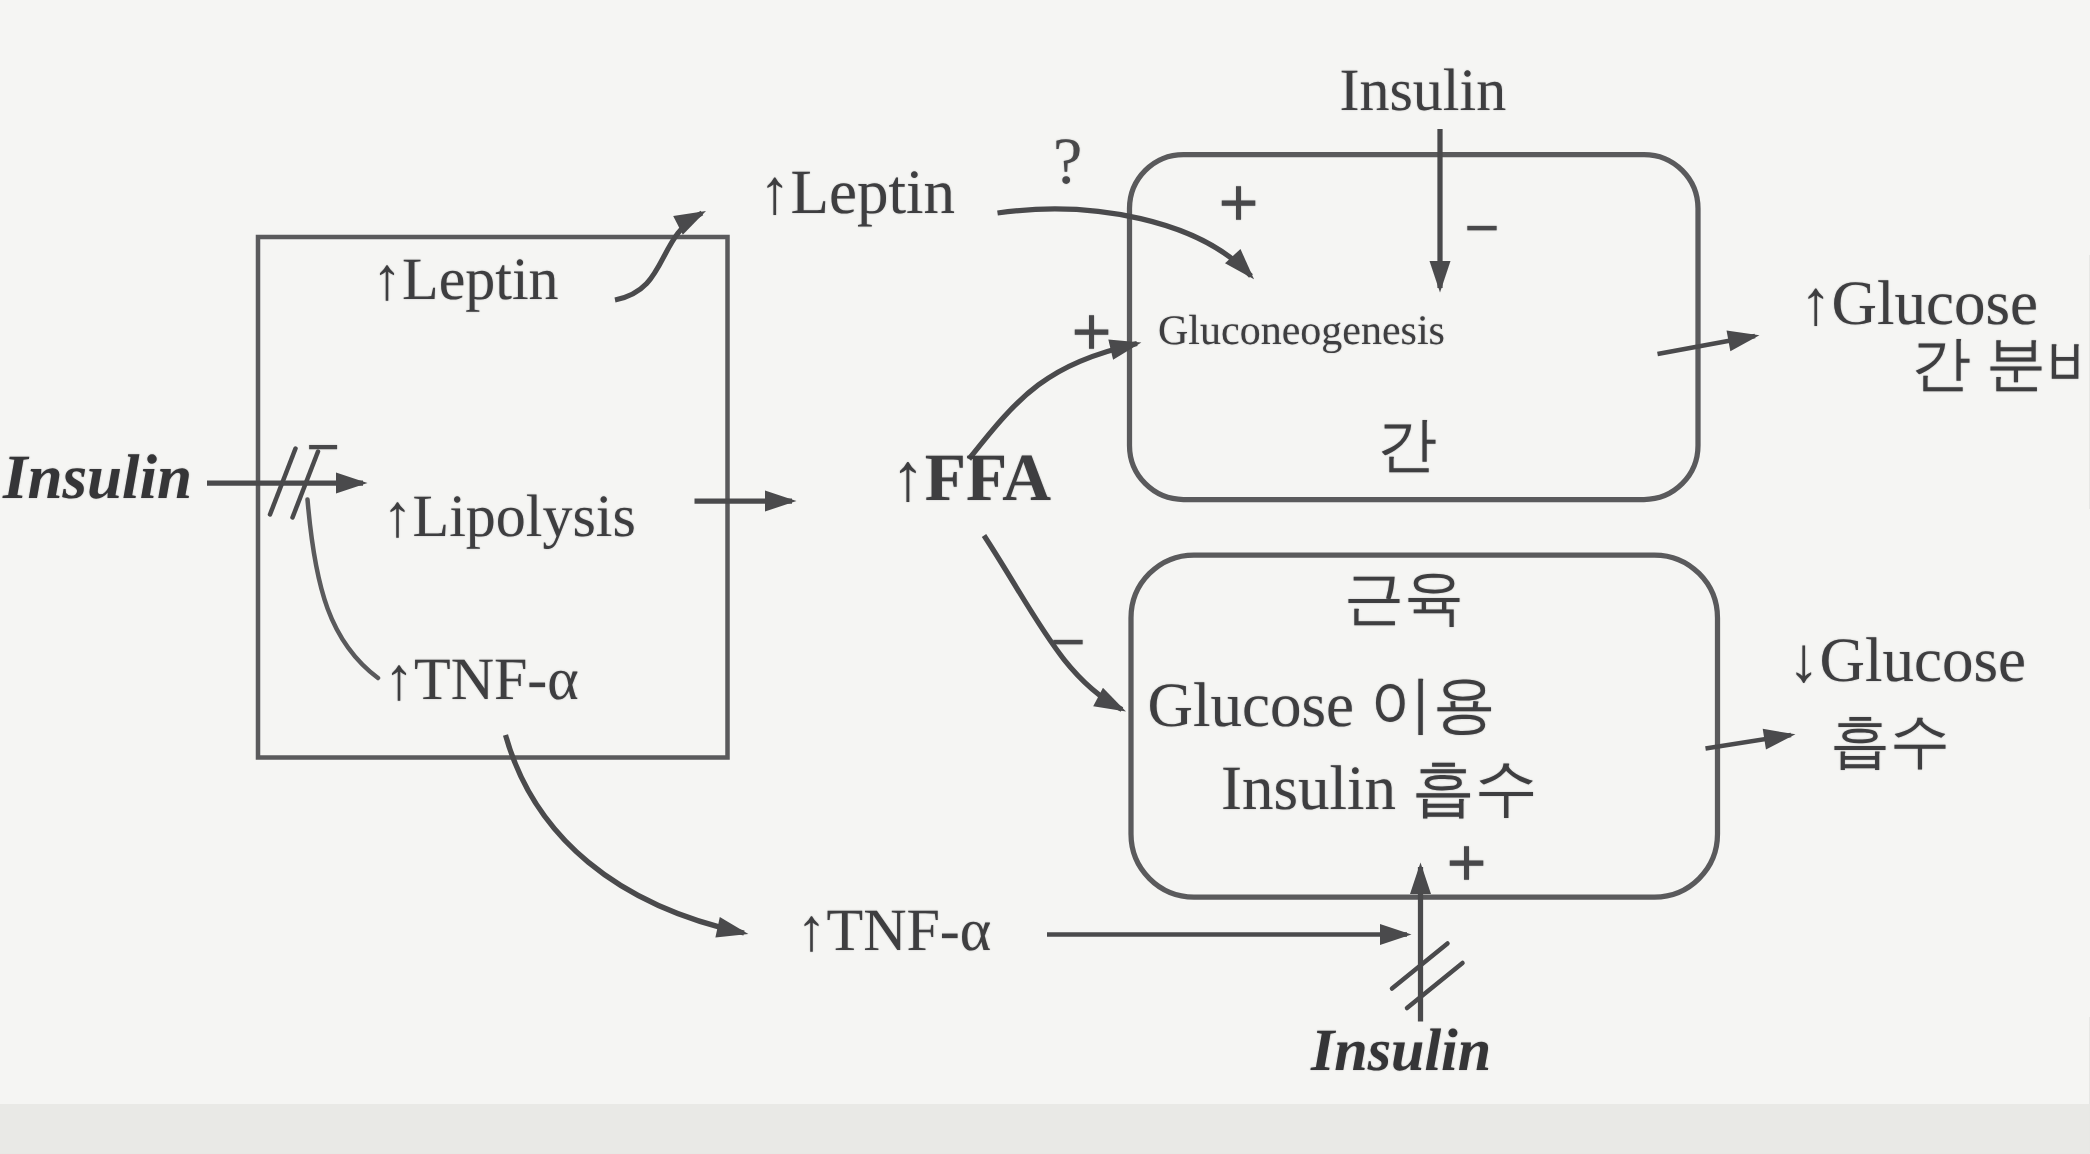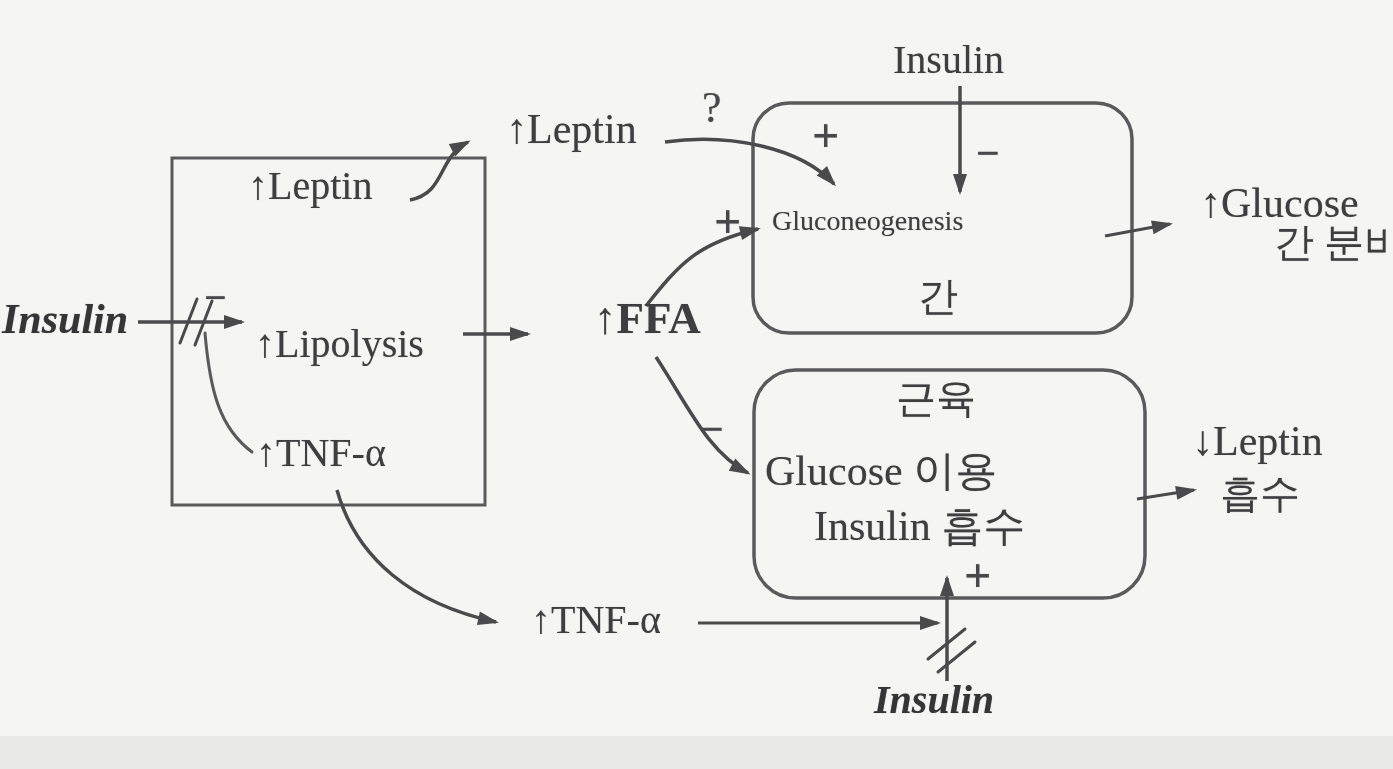--- a/index.html
+++ b/index.html
@@ -111,21 +111,21 @@
   <div class="label sign" style="left:700px;top:408px;font-size:42px;">−</div>
 
   <div class="label" style="left:896px;top:379px;font-size:40px;">근육</div>
 
   <div class="label" style="left:765px;top:450px;font-size:42px;">Glucose 이용</div>
 
   <div class="label" style="left:814px;top:505px;font-size:42px;">Insulin 흡수</div>
 
   <div class="label sign" style="left:964px;top:552px;font-size:48px;">+</div>
 
-  <div class="label" style="left:1192px;top:420px;font-size:42px;">↓Leptin</div>
+  <div class="label" style="left:1192px;top:420px;font-size:42px;">↓Glucose</div>
   <div class="label" style="left:1220px;top:474px;font-size:40px;text-align:right;">흡수</div>
 
   <div class="label" style="left:531px;top:600px;font-size:40px;">↑TNF-α</div>
 
   <div class="label bolditalic" style="left:874px;top:680px;font-size:40px;">Insulin</div>
 
   <div id="scan-band"></div>
 </div>
 
 </body></html>

